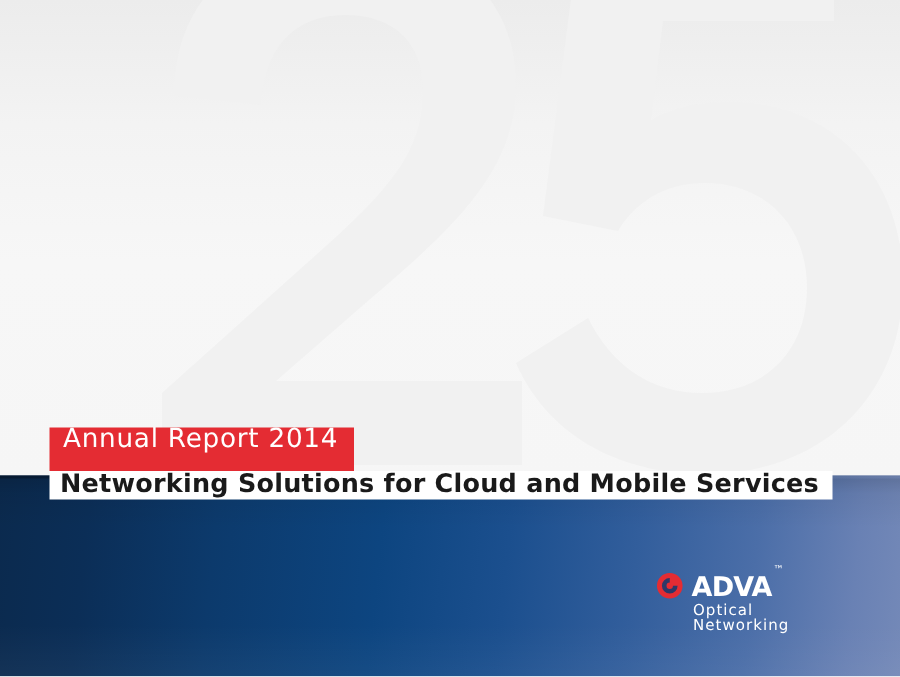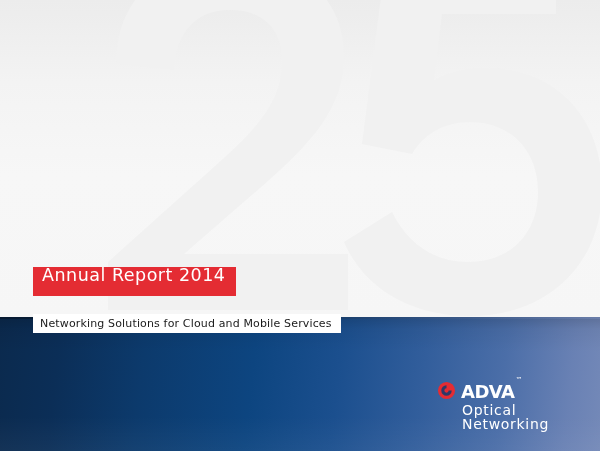--- a/index.html
+++ b/index.html
@@ -67,21 +67,21 @@
     top: 0;
     width: 600px;
     height: 2px;
     background: linear-gradient(90deg, rgba(6,24,46,0.85) 0%, rgba(10,44,84,0.6) 45%, rgba(120,140,186,0.45) 100%);
   }
 
   
   .title-red {
     position: absolute;
     left: 33px;
-    top: 267px;
+    top: 285px;
     height: 29px;
     padding: 0 10px 12px 9px;
     background: #e42c33;
     display: flex;
     align-items: center;
     box-sizing: border-box;
     z-index: 5;
   }
   .title-red-text {
     color: #ffffff;
@@ -100,22 +100,22 @@
     height: 19px;
     padding: 0 9px 0 7px;
     background: #ffffff;
     display: flex;
     align-items: center;
     box-sizing: border-box;
     z-index: 6;
   }
   .subtitle-white-text {
     color: #1a1a1a;
-    font-size: 11px;
-    font-weight: 400;
+    font-size: 17px;
+    font-weight: 700;
     letter-spacing: 0.15px;
     line-height: 1;
     white-space: nowrap;
     font-family: "DejaVu Sans", "Liberation Sans", sans-serif;
   }
 
   
   .logo {
     position: absolute;
     left: 437px;
@@ -150,21 +150,21 @@
     color: #ffffff;
     font-size: 7px;
     line-height: 1;
     margin-left: 1px;
     align-self: flex-start;
     margin-top: 1px;
     font-family: "DejaVu Sans", "Liberation Sans", sans-serif;
   }
   .logo-tagline {
     color: #ffffff;
-    font-size: 14px;
+    font-size: 10px;
     font-weight: 400;
     letter-spacing: 0.7px;
     margin-top: 2px;
     margin-left: 25px;
     line-height: 1;
     font-family: "DejaVu Sans", "Liberation Sans", sans-serif;
   }
 </style>
 </head>
 <body>

